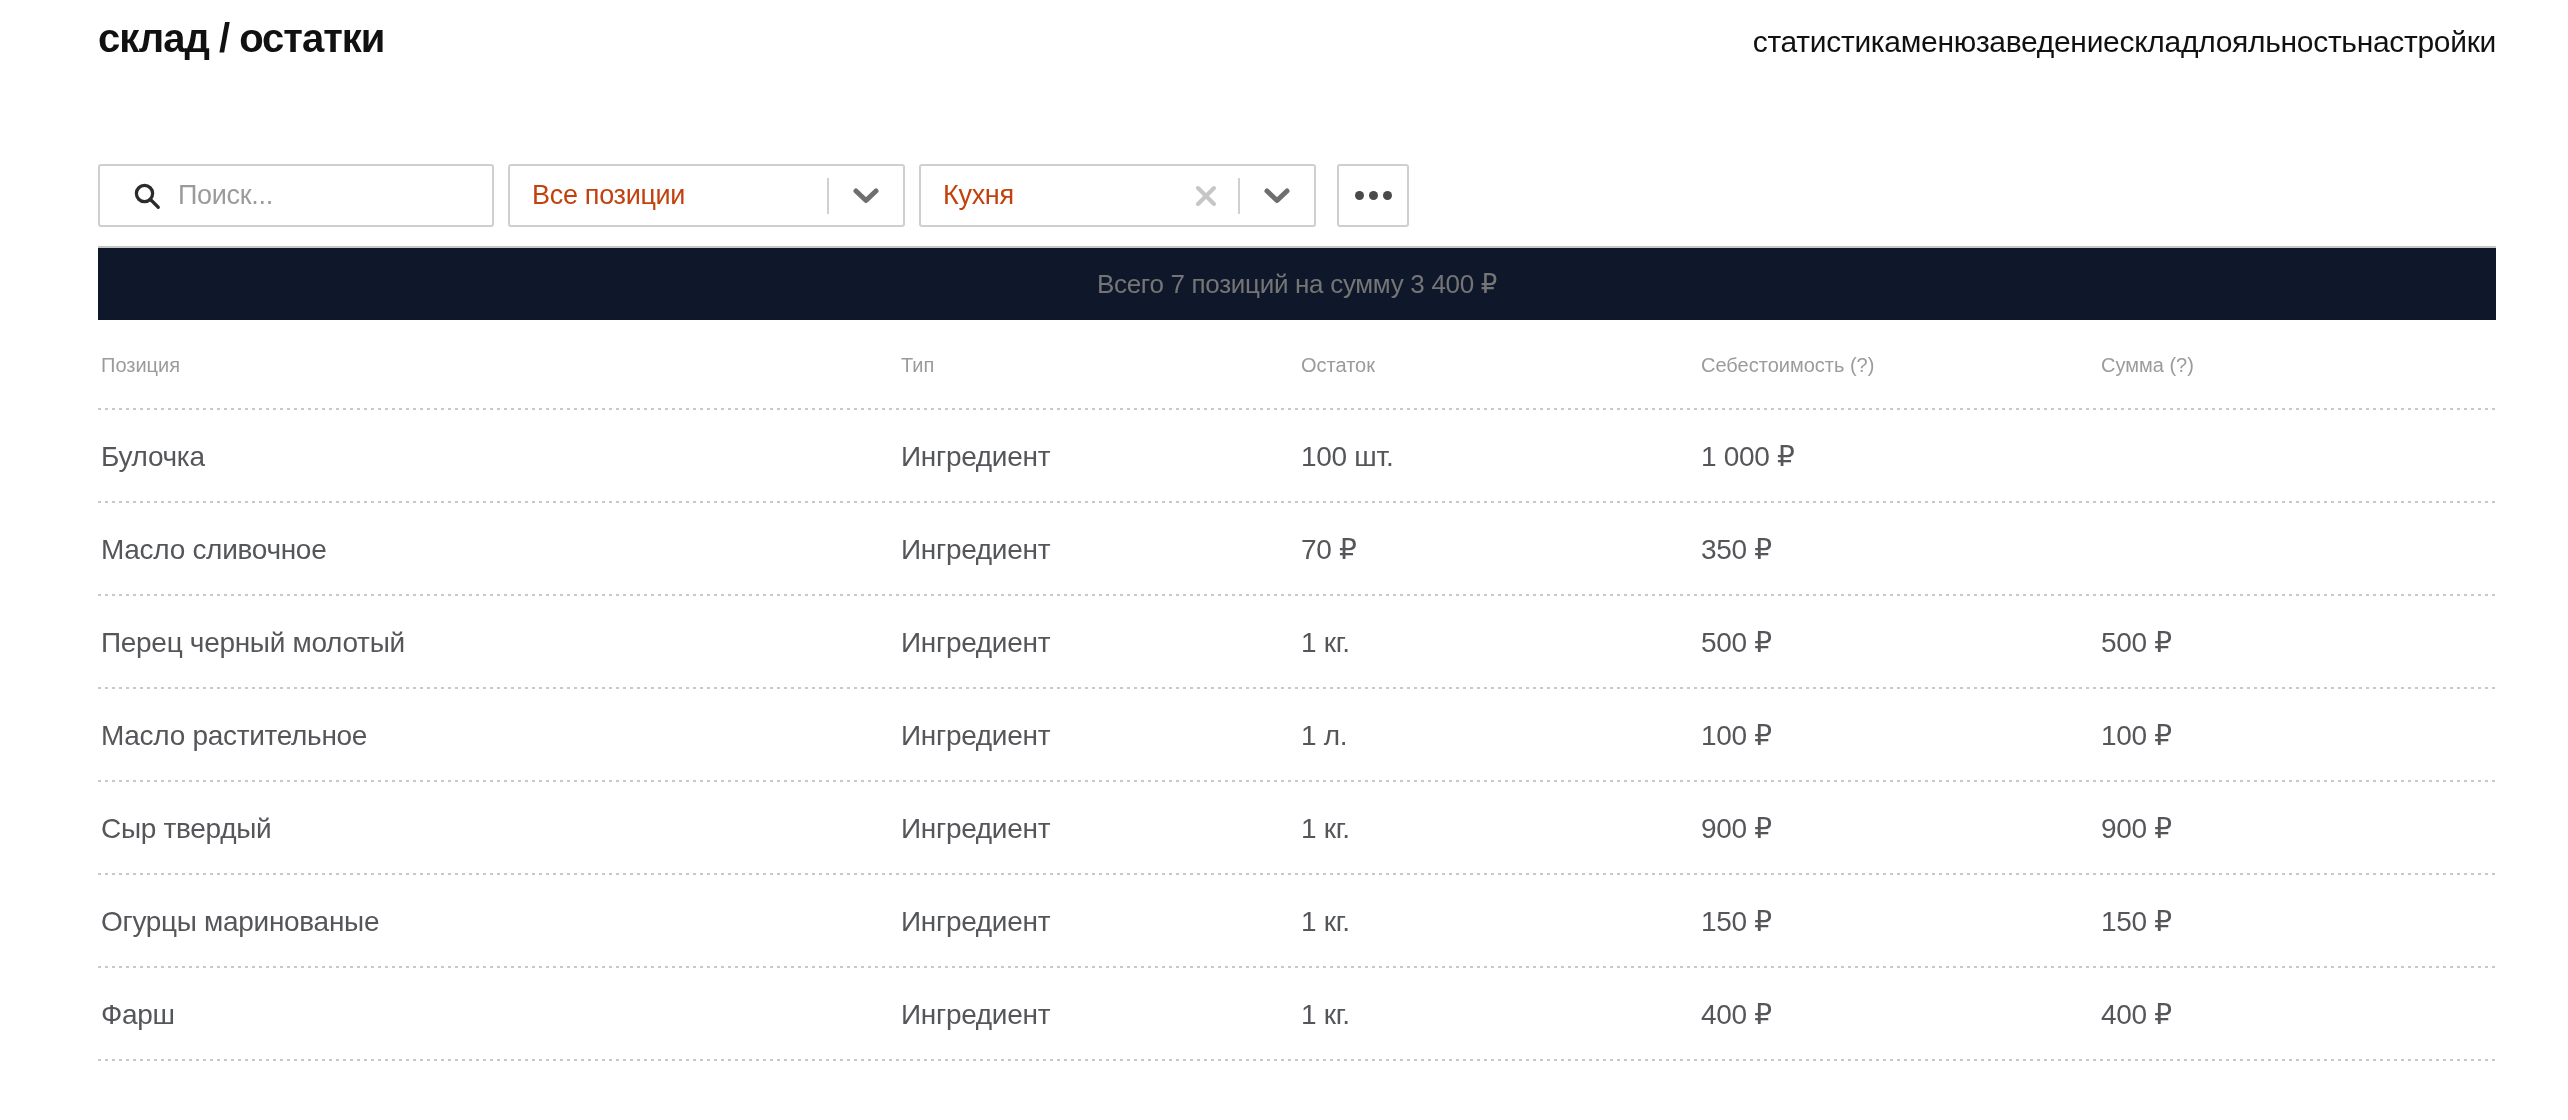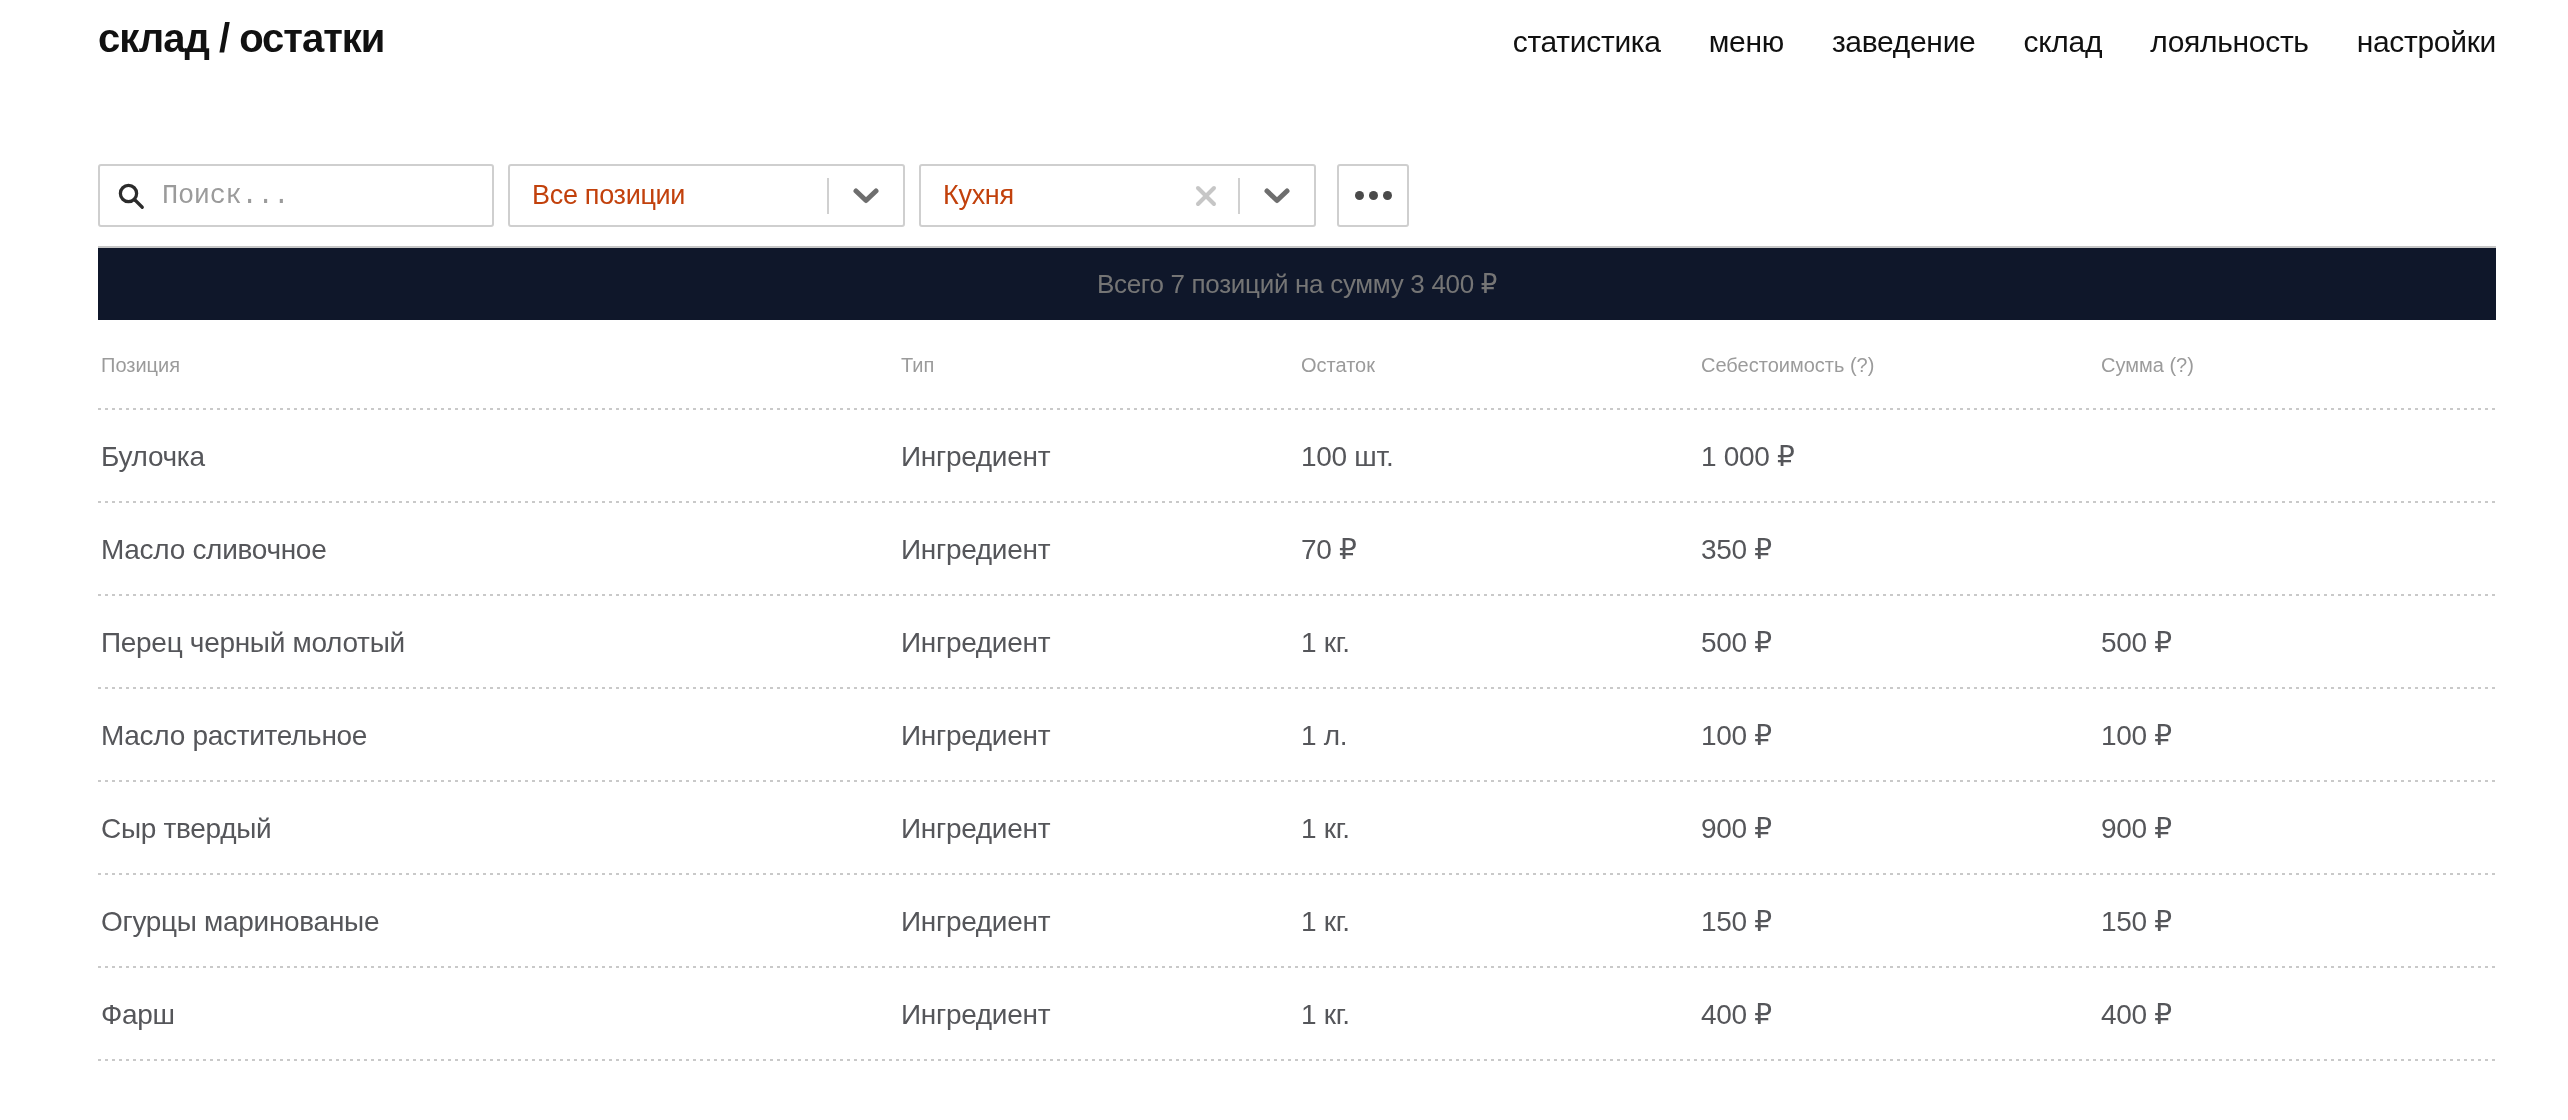--- a/index.html
+++ b/index.html
@@ -23,40 +23,40 @@
     padding-top: 16px;
     height: 78px;
   }
   .page-title {
     font-size: 40px;
     font-weight: bold;
     color: #111111;
     letter-spacing: -1px;
     white-space: nowrap;
   }
-  .nav { display: flex; gap: 48px; }
+  .nav { display: flex; }
   .nav a {
     font-size: 30px;
     color: #111111;
     text-decoration: none;
     cursor: pointer;
     white-space: nowrap;
   }
 
   
   .filters { display: flex; margin-top: 86px; height: 63px; }
   .box {
     height: 63px;
     border: 2px solid #cfcfcf;
     border-radius: 3px;
     background: #ffffff;
     display: flex;
     align-items: center;
   }
-  .search-box { width: 396px; padding: 0 16px; margin-right: 14px; font-family: Liberation Mono, monospace; }
+  .search-box { width: 396px; padding: 0 32px; margin-right: 14px; }
   .search-box svg { flex: 0 0 auto; margin-right: 14px; }
   .search-box input {
     border: none; outline: none;
     font: inherit; font-size: 27px;
     color: #4a4a4a;
     width: 100%;
     background: transparent;
     letter-spacing: -0.3px;
   }
   .search-box input::placeholder { color: #9b9b9b; opacity: 1; }

